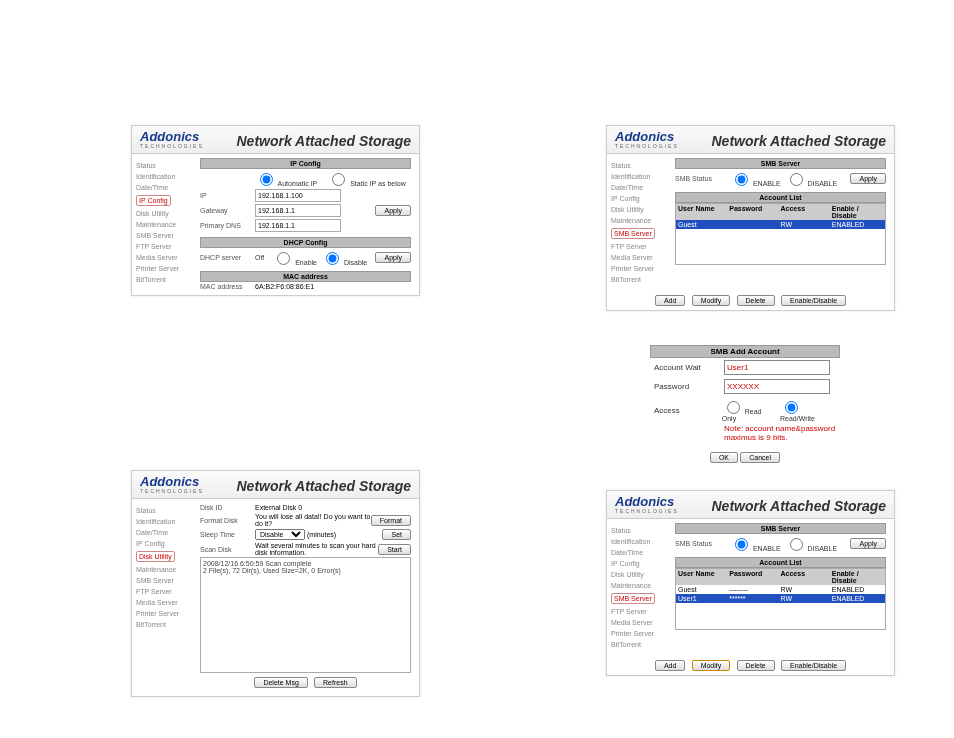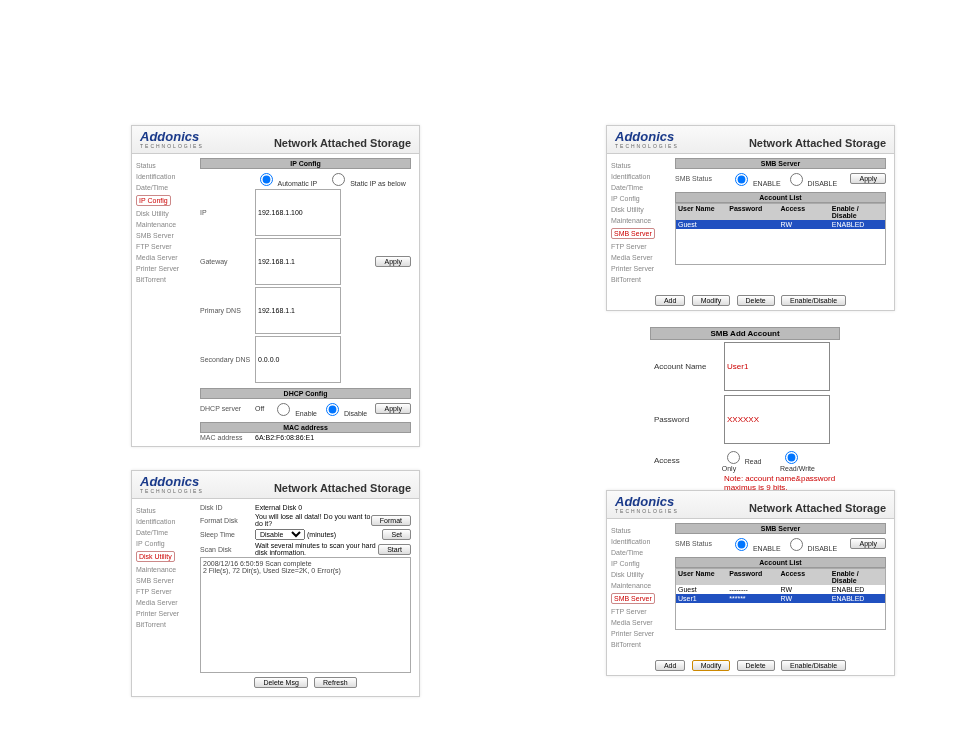--- a/index.html
+++ b/index.html
@@ -36,21 +36,22 @@
   line-height: 1;
 }
 .logo-sub {
   font-size: 5px;
   letter-spacing: 2px;
   color: #666;
   font-style: normal;
   font-weight: normal;
 }
 .tagline {
-  font-size: 11px;
+  font-size: 14px;
+  font-style: italic;
   font-weight: bold;
   color: #333;
 }
 .body-area {
   display: flex;
 }
 .sidebar {
   width: 60px;
   padding: 6px 4px;
   font-size: 7px;
@@ -86,21 +87,21 @@
   font-size: 7px;
 }
 .row .lbl {
   width: 55px;
   color: #555;
 }
 .row input[type="text"] {
   font-size: 7px;
   height: 11px;
   border: 1px solid #aaa;
-  padding: 17px 2px;
+  padding: 0 2px;
 }
 .btn {
   font-size: 7px;
   border: 1px solid #888;
   background: linear-gradient(#fff,#ddd);
   padding: 1px 8px;
   border-radius: 2px;
   cursor: pointer;
 }
 .table-head {
@@ -215,24 +216,20 @@
       <div class="row">
           <span class="lbl">Gateway</span>
           <input type="text" style="width: 80px;" value="192.168.1.1">
         <span style="flex:1"></span>
           <button class="btn">Apply</button>
         </div>
       <div class="row">
           <span class="lbl">Primary DNS</span>
           <input type="text" style="width: 80px;" value="192.168.1.1">
         </div>
-      <div class="row">
-          <span class="lbl">Secondary DNS</span>
-          <input type="text" style="width: 80px;" value="0.0.0.0">
-        </div>
       <div style="height:4px"></div>
       <div class="section-header">DHCP Config</div>
       <div class="row">
           <span class="lbl">DHCP server</span>
         <label class="radio-lbl"><span>Off</span></label>
         <label class="radio-lbl" style="margin-left:8px"><input type="radio" style=""> <span>Enable</span></label>
         <label class="radio-lbl" style="margin-left:4px"><input type="radio" checked="" style=""> <span>Disable</span></label>
         <span style="flex:1"></span>
           <button class="btn">Apply</button>
       </div>
@@ -296,24 +293,24 @@
     </div>
   </div>
   <div class="footer-btns">
     <button class="btn">Add</button>
     <button class="btn">Modify</button>
     <button class="btn">Delete</button>
     <button class="btn">Enable/Disable</button>
   </div>
 </div>
 
-<div class="modal" style="left:650px; top:327px;">
+<div class="modal" style="left:650px; top:345px;">
   <div class="section-header">SMB Add Account</div>
   <div class="row">
-      <span class="lbl">Account Name</span>
+      <span class="lbl">Account Wait</span>
       <input type="text" value="User1" style="">
     </div>
   <div class="row">
       <span class="lbl">Password</span>
       <input type="text" value="XXXXXX" style="">
     </div>
   <div class="row">
       <span class="lbl">Access</span>
     <label class="radio-lbl"><input type="radio" style=""> <span>Read Only</span></label>
     <label class="radio-lbl" style="margin-left:4px"><input type="radio" checked="" style=""> <span>Read/Write</span></label>

